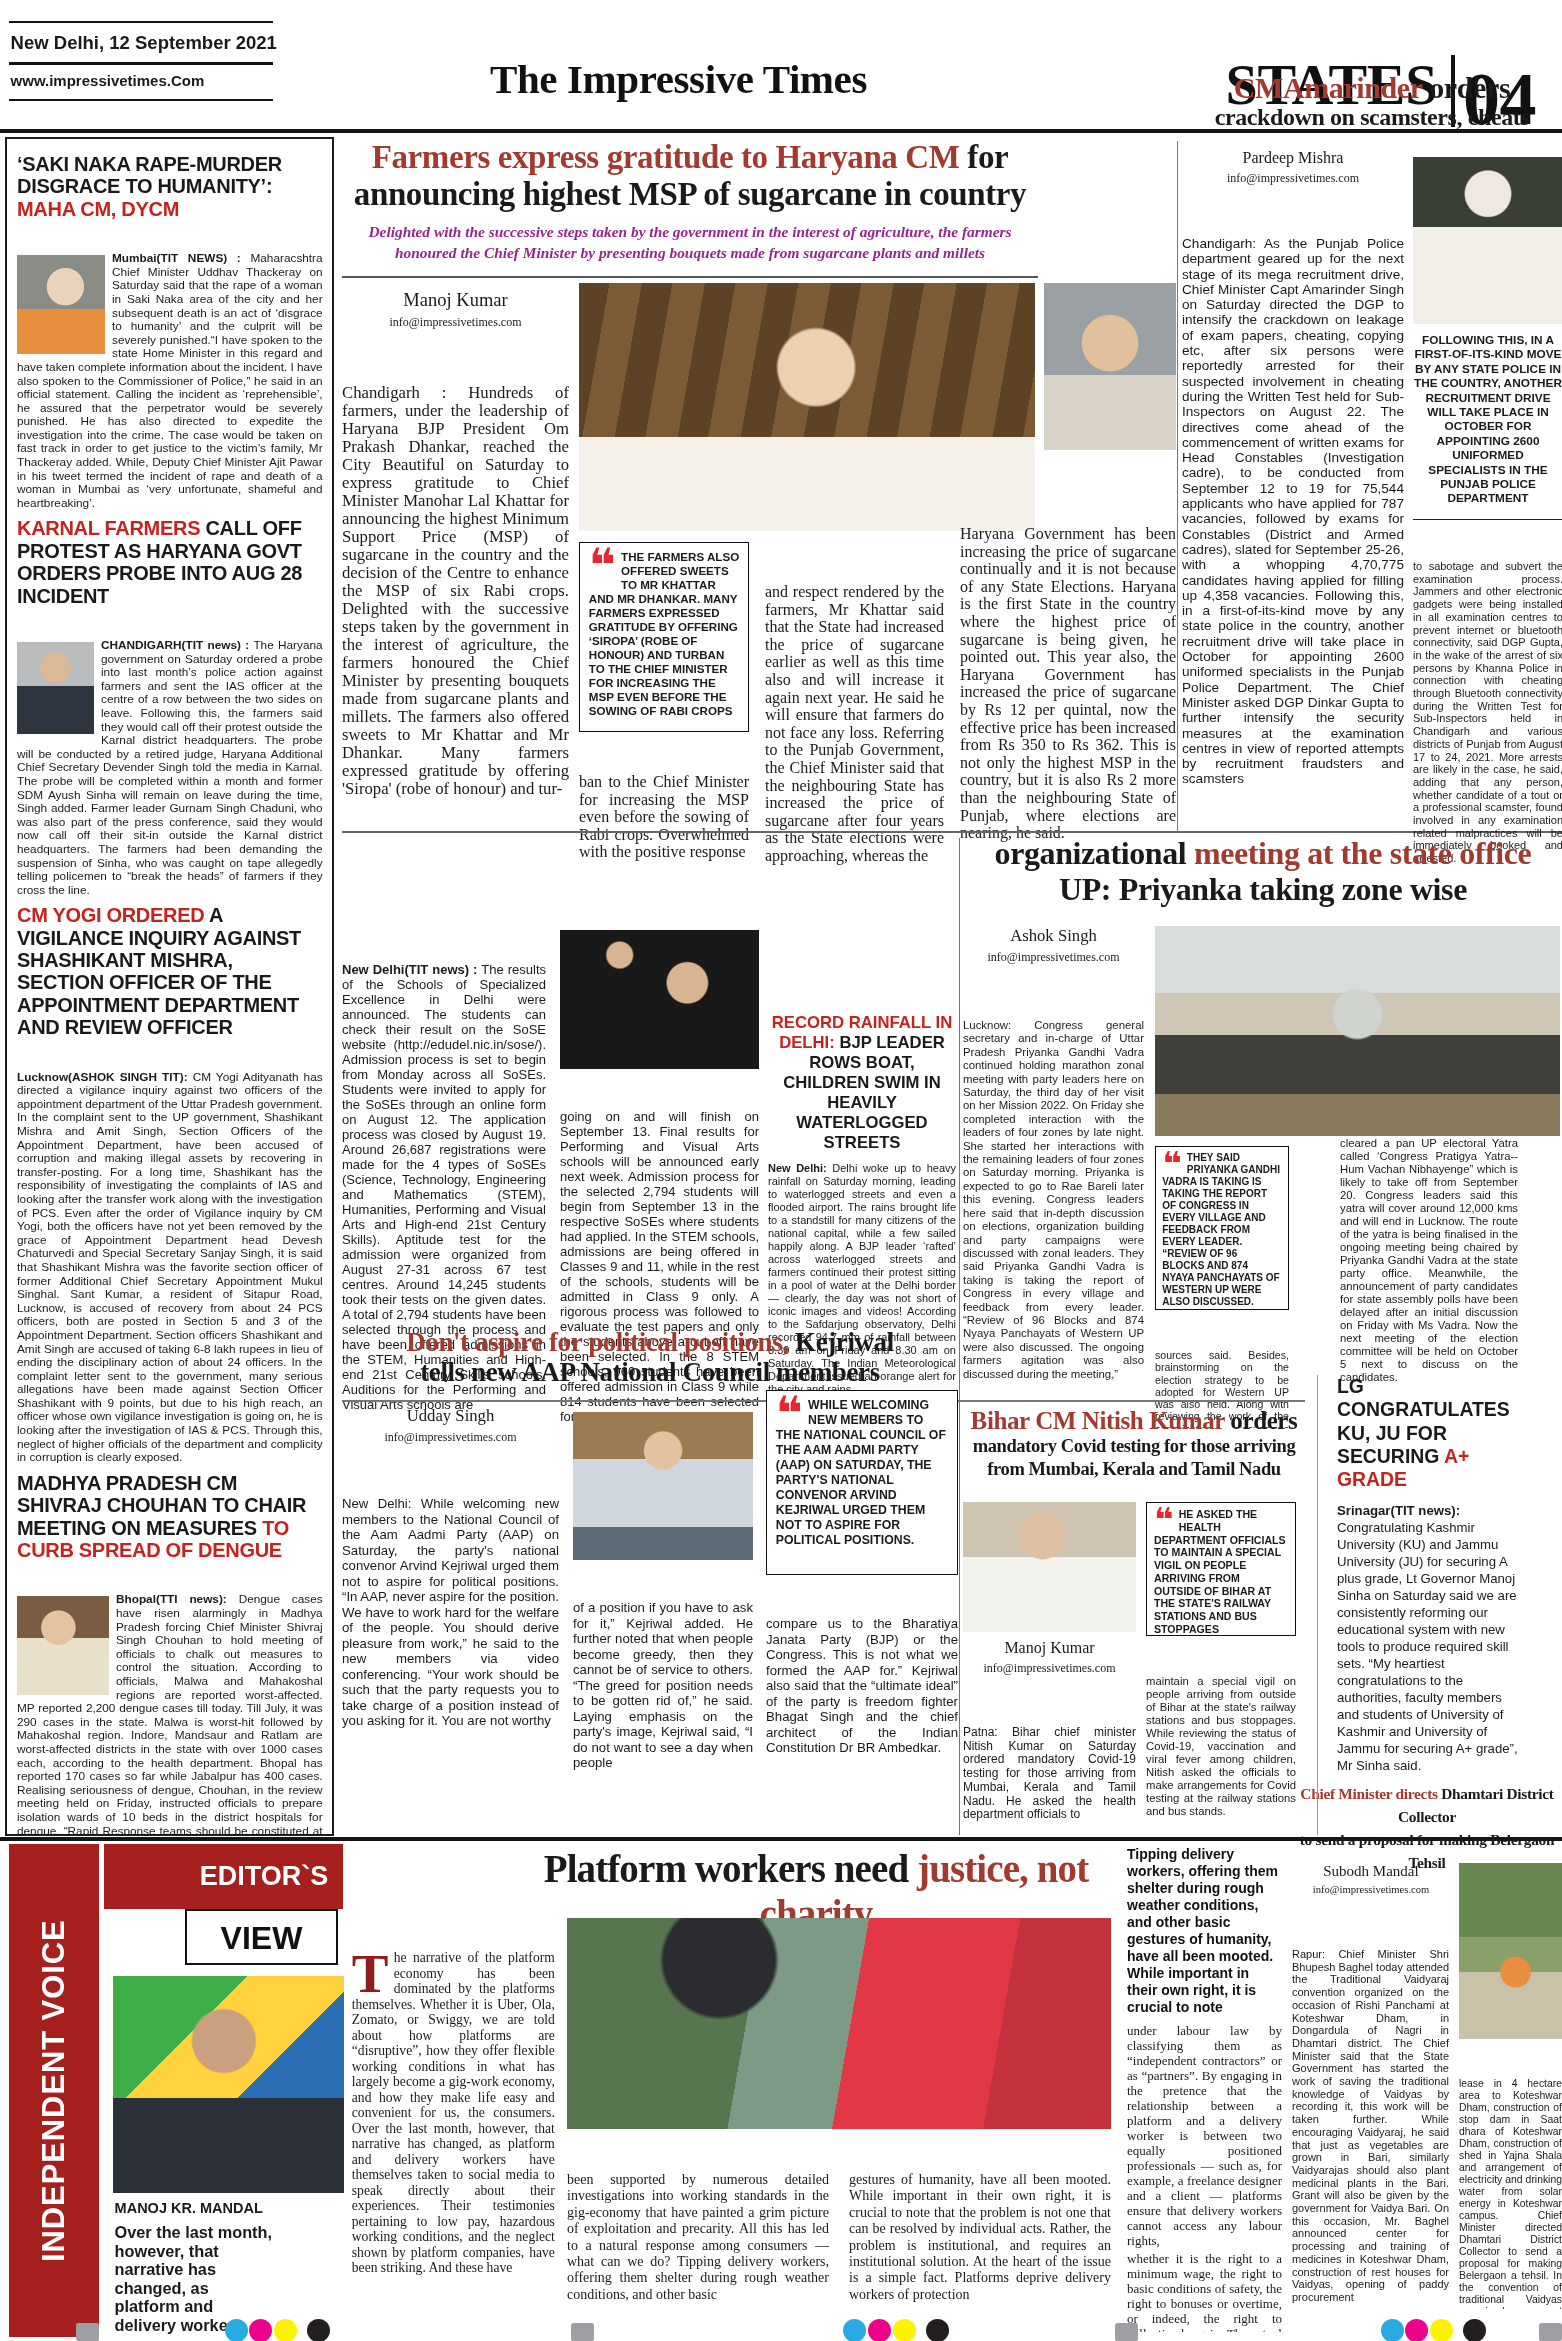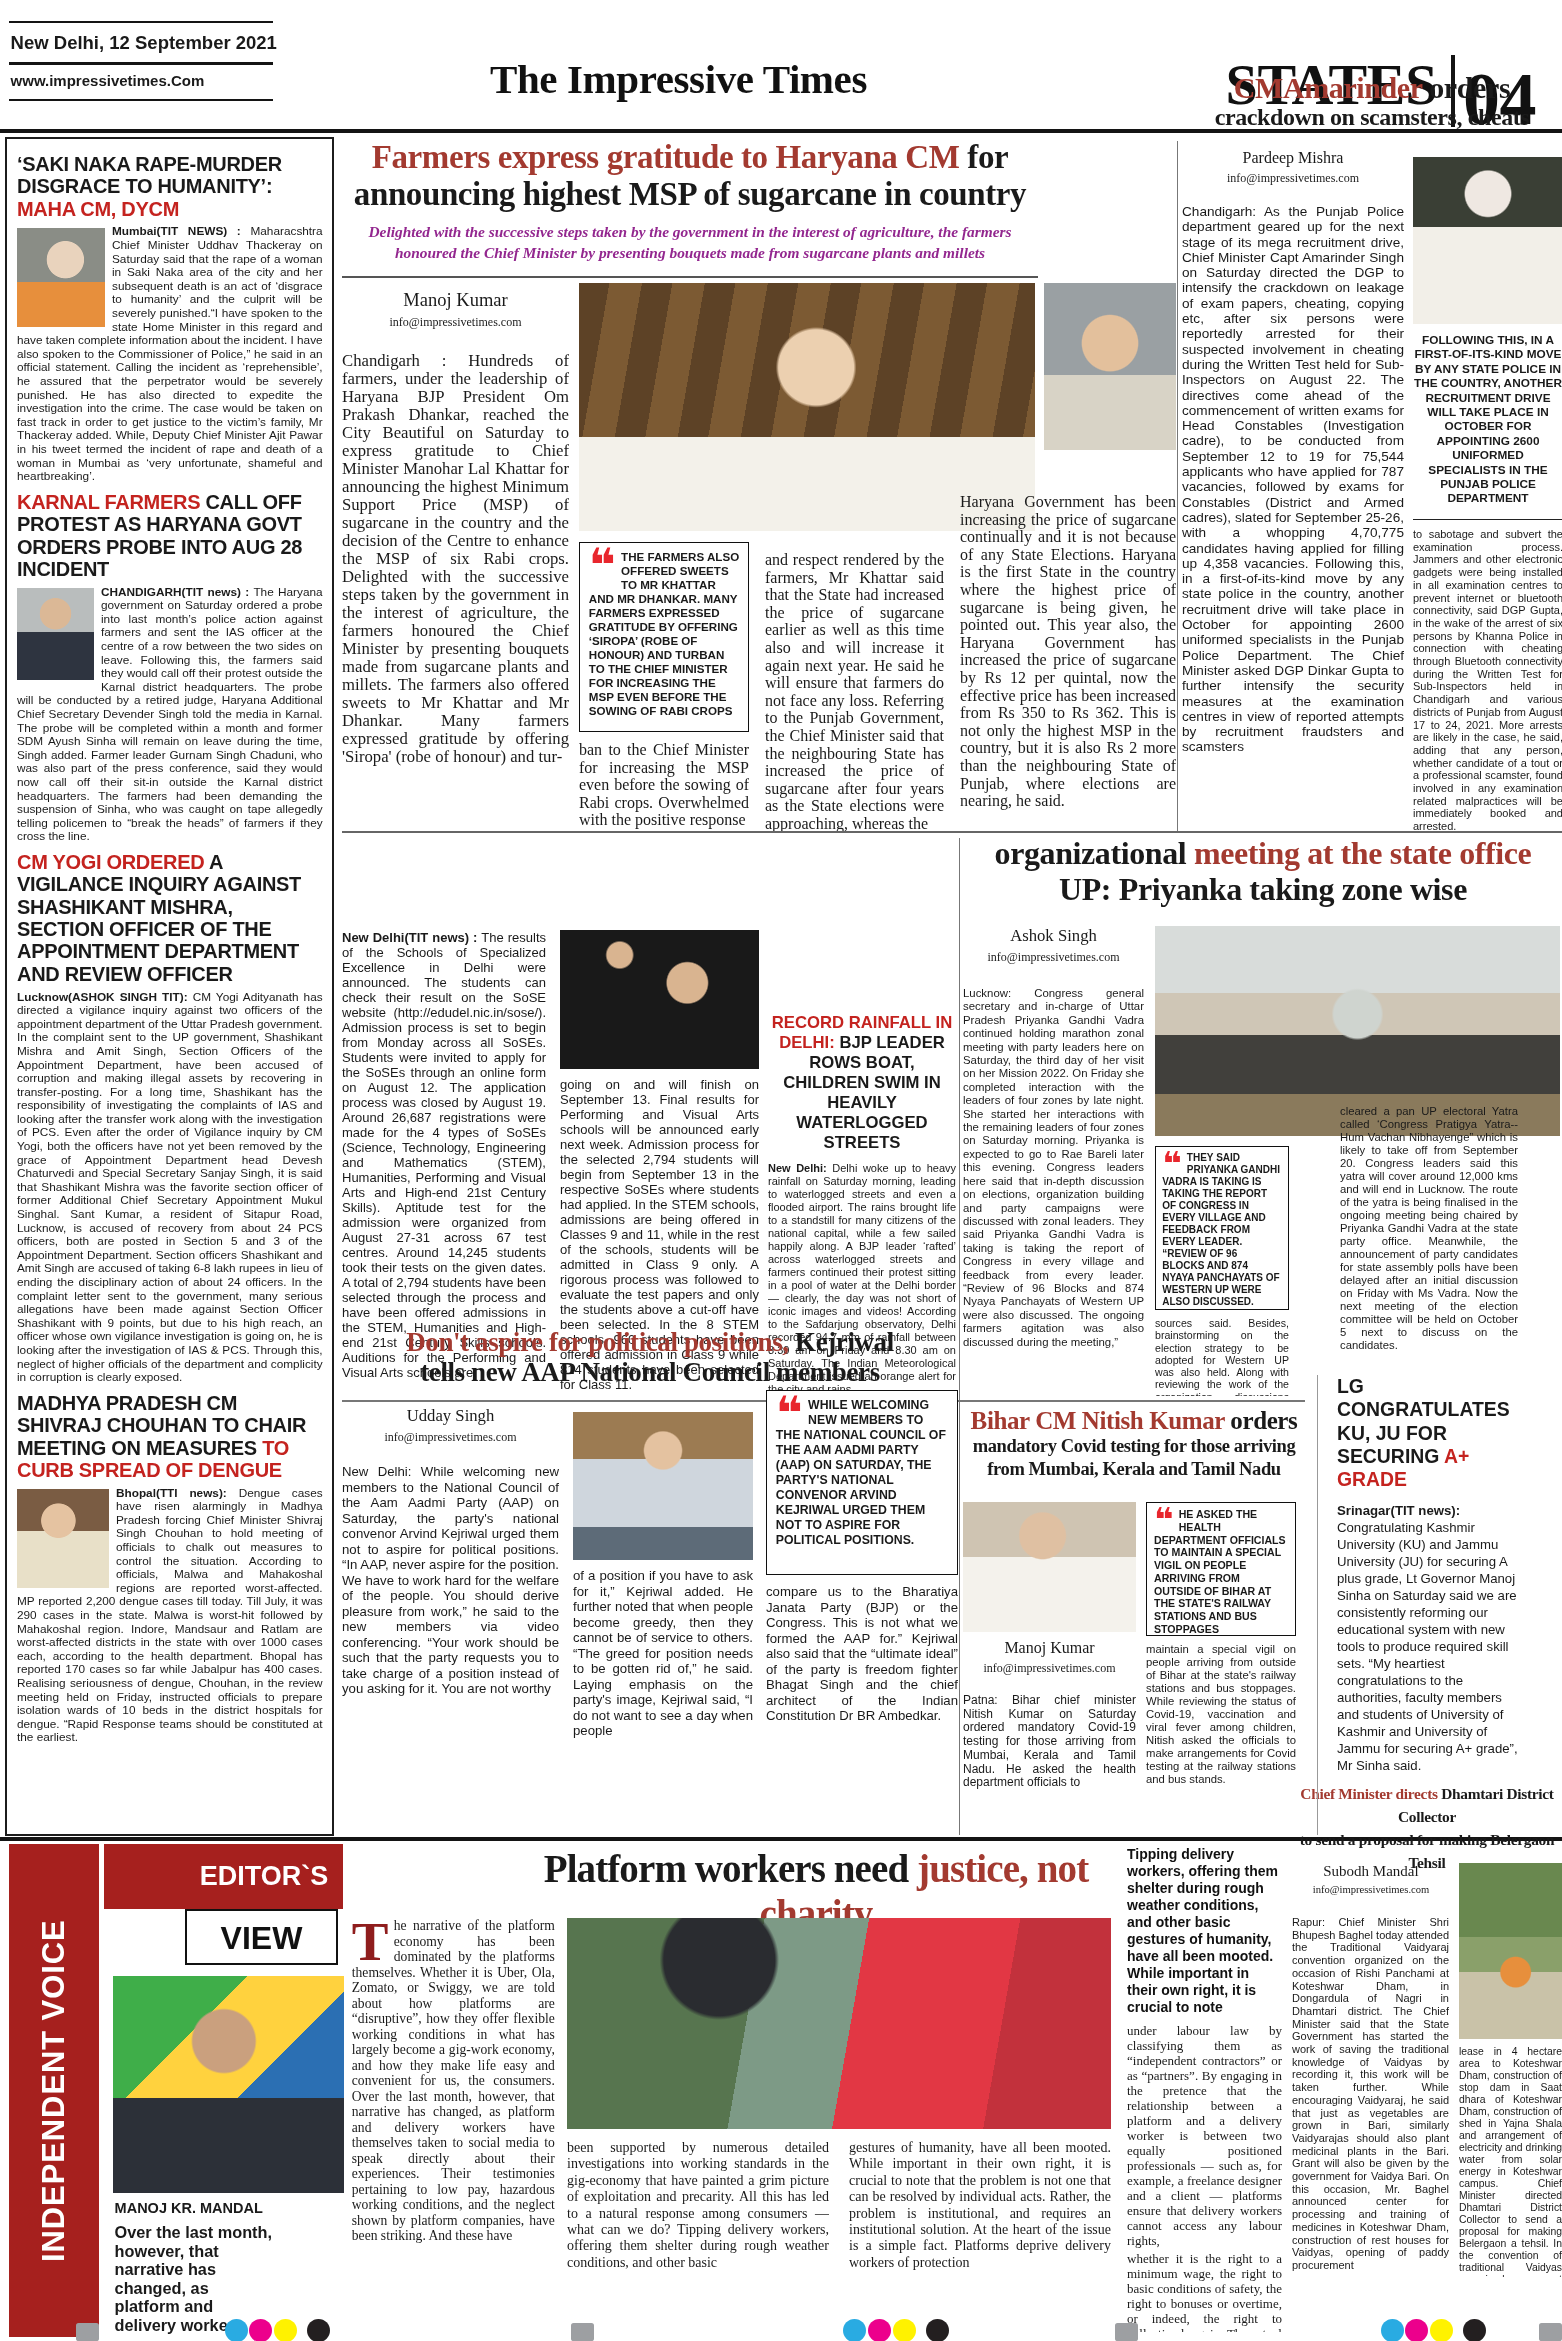--- a/index.html
+++ b/index.html
@@ -1,21 +1,21 @@
 <!DOCTYPE html>
 <html style="font-size:14px"><head>
 <meta charset="utf-8">
 <style>
   html,body{margin:0;padding:0;background:#e9e9e9;}
   .page{position:relative;width:1563px;height:2342px;background:#ffffff;overflow:hidden;
         font-family:"Liberation Sans",sans-serif;color:#1a1a1a;}
   .abs{position:absolute;}
   .sans{font-family:"Liberation Sans",sans-serif;}
   .serif{font-family:"Liberation Serif",serif;}
-  .just{text-align:justify;text-justify:inter-word;}
+  .just{text-align:justify;text-justify:inter-word;margin-top:32px;}
   .clip{overflow:hidden;}
   .ctr{text-align:center;}
   .b{font-weight:bold;}
   .rule{position:absolute;background:#141414;}
   
   .redS{color:#c4231f;}           
   .redH{color:#a33a30;}           
   .purple{color:#93278f;}
   
   #leftbox{left:5.3px;top:137px;width:329px;height:1699px;border:2.6px solid #1c1c1c;

